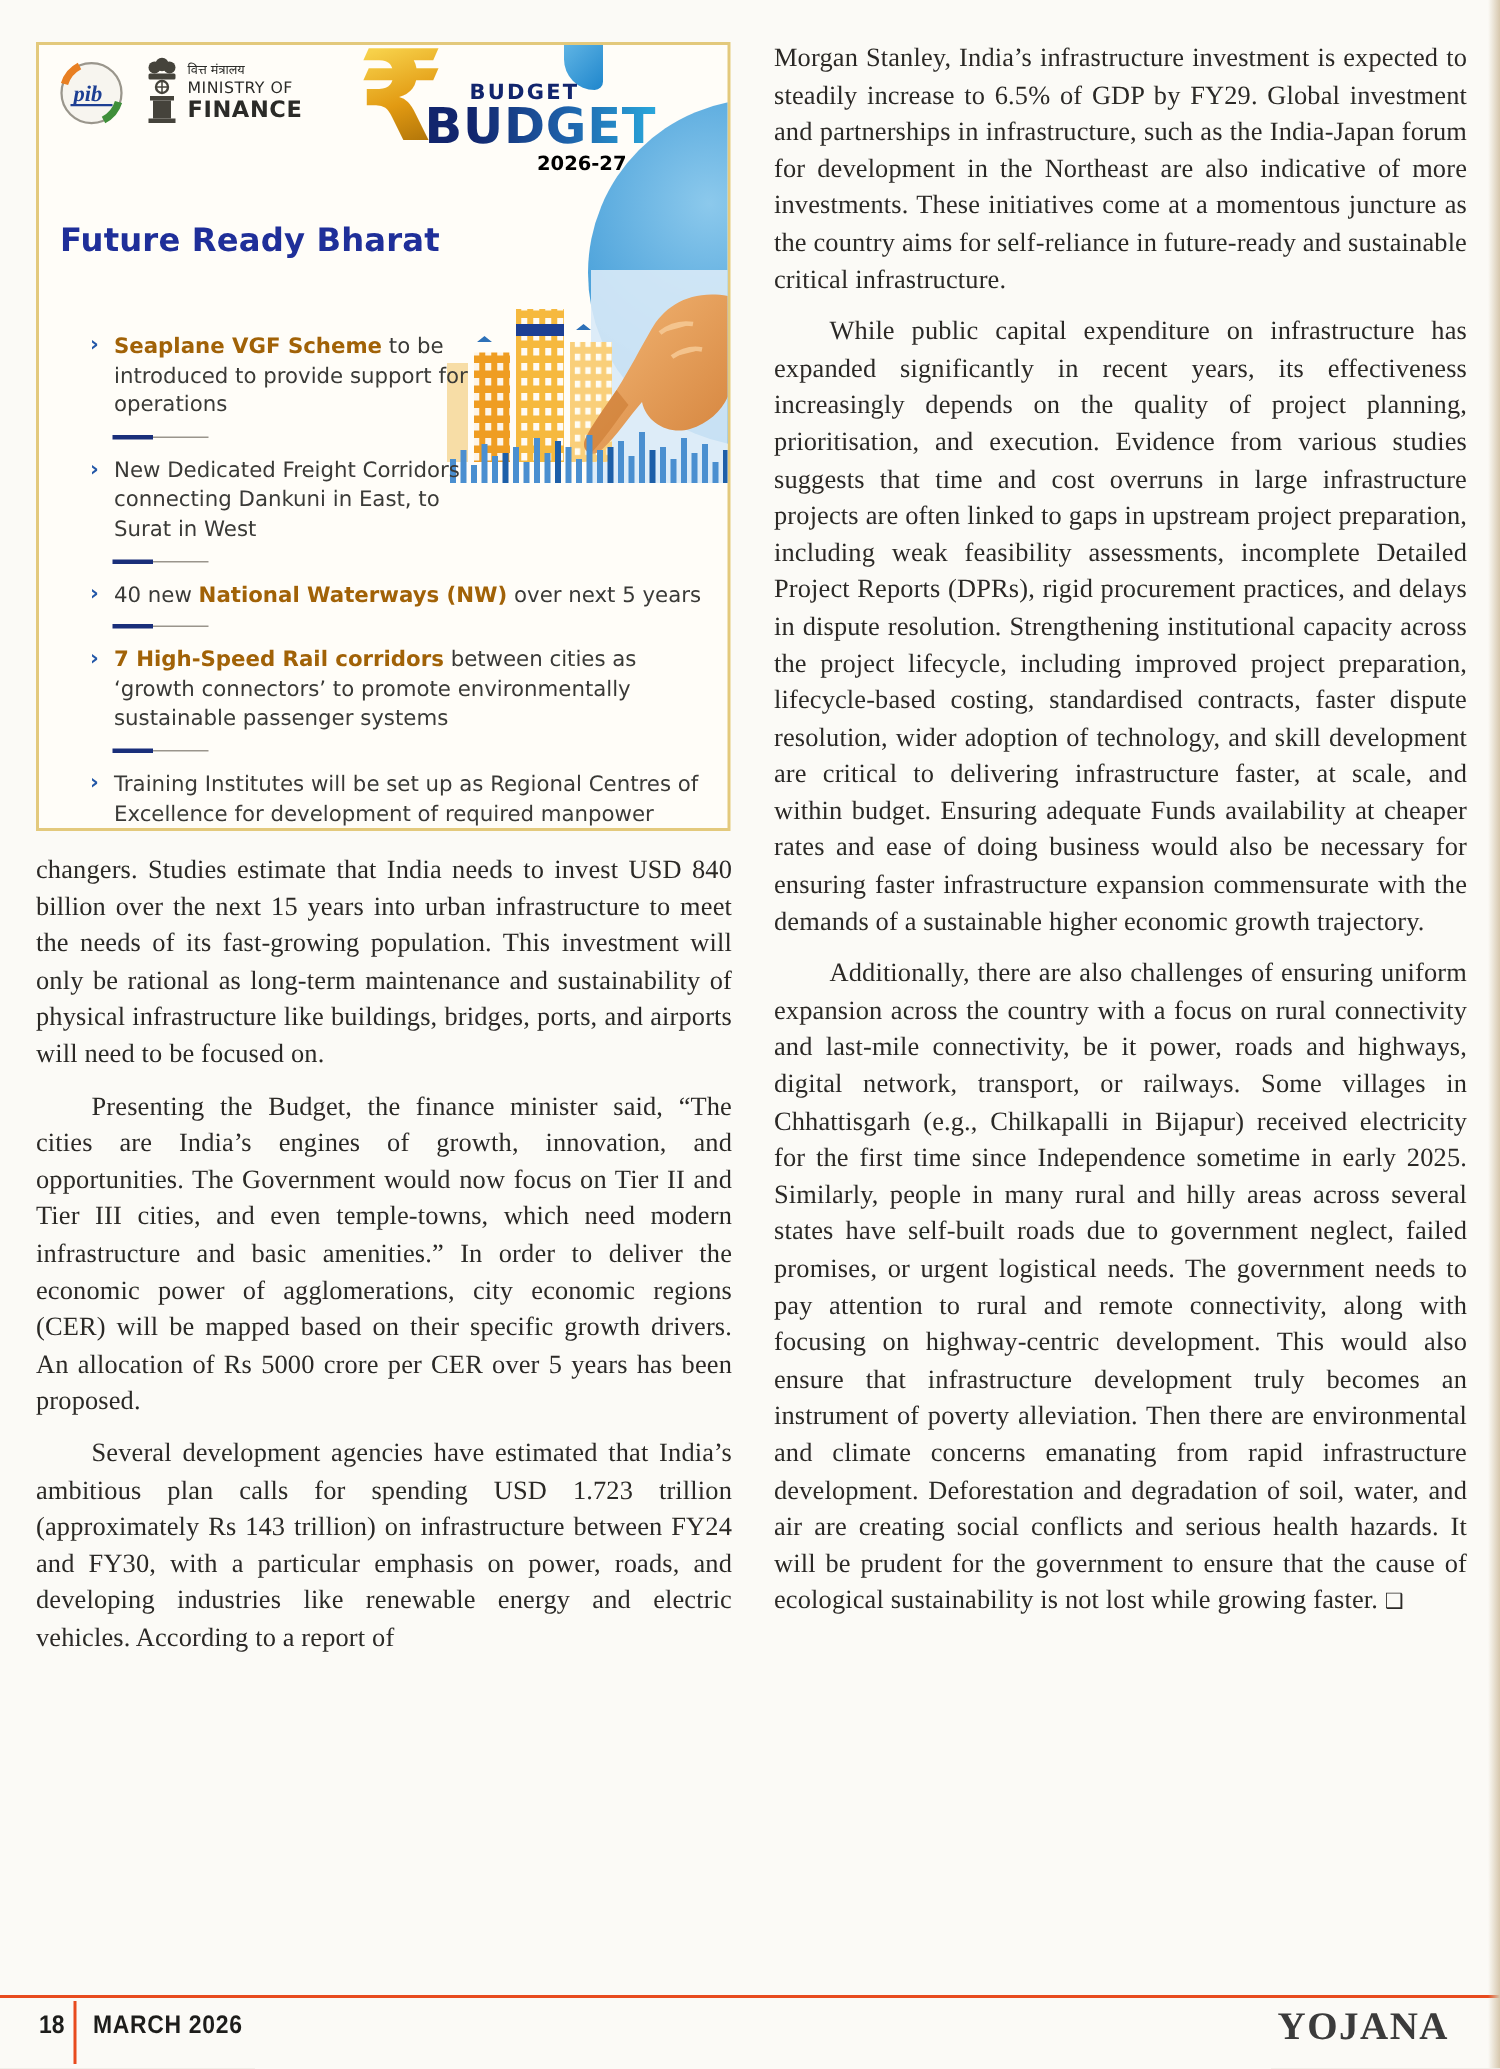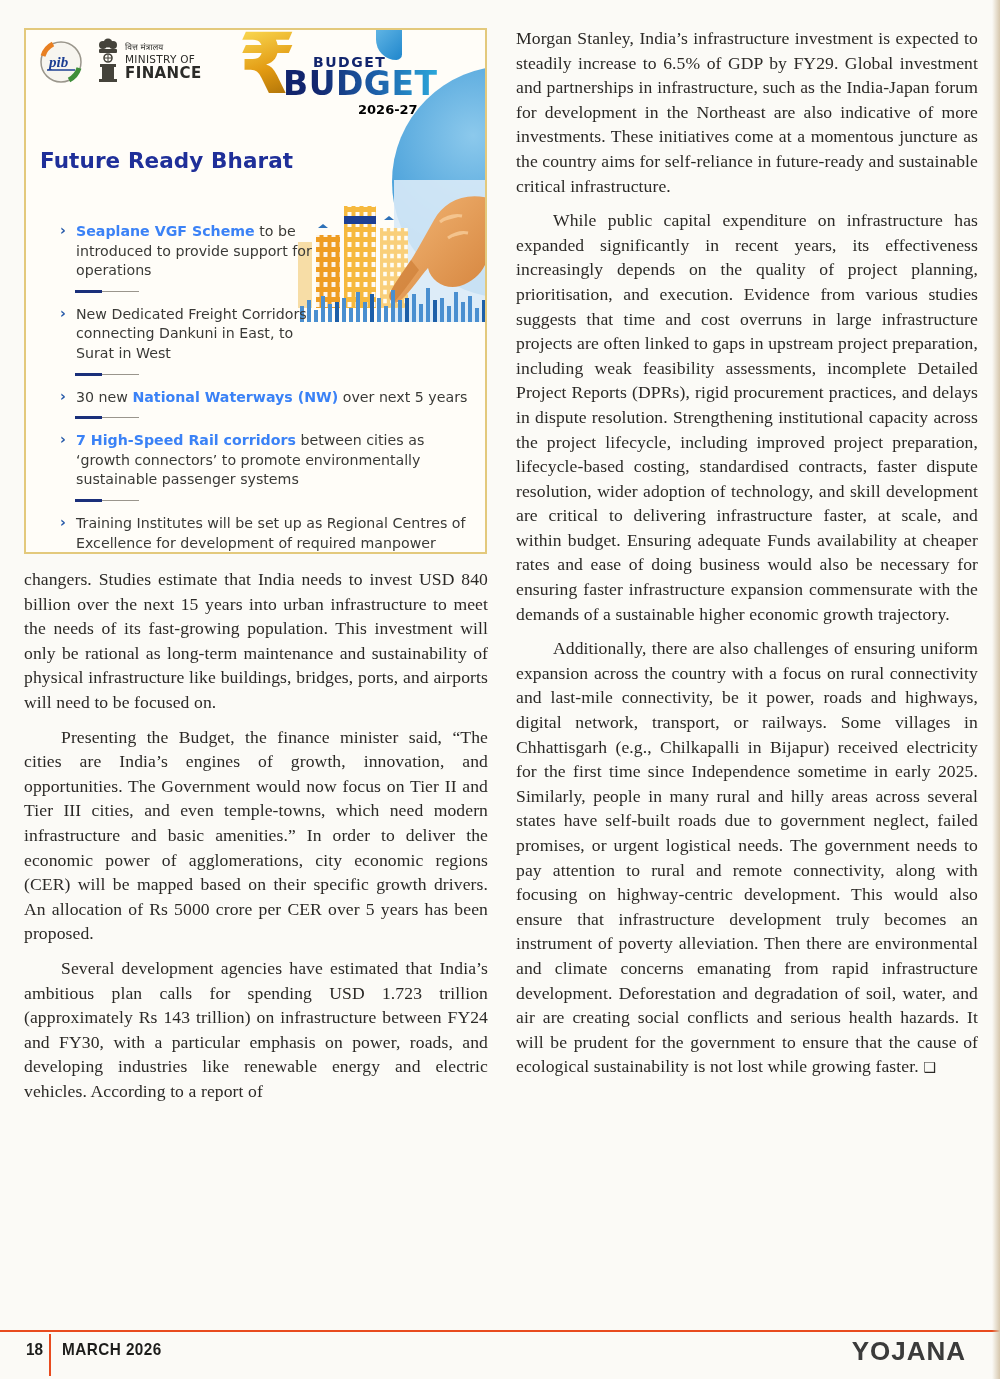--- a/index.html
+++ b/index.html
@@ -50,35 +50,35 @@
     -webkit-background-clip:text;background-clip:text;color:transparent;}
   .budget-year{position:absolute;left:288px;top:72px;font-size:13px;font-weight:bold;color:#000000;margin-left:44px;}
   .ib-title{position:absolute;left:14px;top:118px;width:300px;
     font-size:21.5px;font-weight:bold;color:#1f2f99;line-height:1.22;letter-spacing:0.1px;}
   .illustration{position:absolute;left:272px;top:150px;width:191px;height:148px;}
   .ib-bullets{position:absolute;left:34px;top:192px;width:416px;
     font-size:14.2px;line-height:1.38;color:#3a3a37;}
   .ib-bullet{position:relative;padding-left:16px;margin-bottom:9px;}
   .ib-bullet.narrow{width:250px;}
   .ib-bullet .chev{position:absolute;left:0;top:-1px;color:#2458a8;font-weight:bold;}
-  .b-bold{font-weight:bold;color:#3b82f6;}
+  .b-bold{font-weight:bold;color:#a16207;}
   .ib-sep{margin:9px 0 12px 15px;height:3px;width:64px;font-size:0;}
   .sep-dark{display:inline-block;width:27px;height:3px;background:#1a2f7a;vertical-align:top;}
   .sep-gray{display:inline-block;width:37px;height:1px;background:#9a958c;vertical-align:top;margin-top:1px;}
   
   .footer-rule{position:absolute;left:0;top:1330px;width:1000px;height:2px;background:#e84b1e;}
   .footer-vline{position:absolute;left:49px;top:1334px;width:2px;height:42px;background:#e84b1e;}
   .footer-left{position:absolute;left:26px;top:1340px;
     font-family:"Liberation Sans",sans-serif;font-weight:bold;font-size:17px;color:#1d1d1b;
     transform:scaleX(0.9);transform-origin:left;}
   .footer-issue{position:absolute;left:62px;top:1340px;
     font-family:"Liberation Sans",sans-serif;font-weight:bold;font-size:17px;color:#1d1d1b;
     letter-spacing:0.5px;transform:scaleX(0.9);transform-origin:left;}
   .footer-mag{position:absolute;right:34px;top:1336px;
-    font-family:Liberation Sans, sans-serif;font-size:26px;color:#3b3b3b;
+    font-family:Liberation Serif, serif;font-size:26px;color:#3b3b3b;
     font-weight:600;letter-spacing:1px;}
 </style>
 </head>
 <body>
 
 <div class="page">
 
   <div class="col-left">
     <div class="infobox">
       <div class="quarter-circle"></div>
@@ -194,21 +194,21 @@
           <span class="chev">›</span><span></span><span class="b-bold">Seaplane VGF Scheme</span><span> to be introduced to provide support for operations</span>
         </div>
         <div class="ib-sep"><span class="sep-dark"></span><span class="sep-gray"></span></div>
 
         <div class="ib-bullet narrow">
           <span class="chev">›</span><span>New Dedicated Freight Corridors connecting Dankuni in East, to Surat in West</span><span class="b-bold"></span><span></span>
         </div>
         <div class="ib-sep"><span class="sep-dark"></span><span class="sep-gray"></span></div>
 
         <div class="ib-bullet">
-          <span class="chev">›</span><span>30 new </span><span class="b-bold">National Waterways (NW)</span><span> over next 5 years</span>
+          <span class="chev">›</span><span>40 new </span><span class="b-bold">National Waterways (NW)</span><span> over next 5 years</span>
         </div>
         <div class="ib-sep"><span class="sep-dark"></span><span class="sep-gray"></span></div>
 
         <div class="ib-bullet">
           <span class="chev">›</span><span></span><span class="b-bold">7 High-Speed Rail corridors</span><span> between cities as ‘growth connectors’ to promote environmentally sustainable passenger systems</span>
         </div>
         <div class="ib-sep"><span class="sep-dark"></span><span class="sep-gray"></span></div>
 
         <div class="ib-bullet">
           <span class="chev">›</span><span>Training Institutes will be set up as Regional Centres of Excellence for development of required manpower</span><span class="b-bold"></span><span></span>

